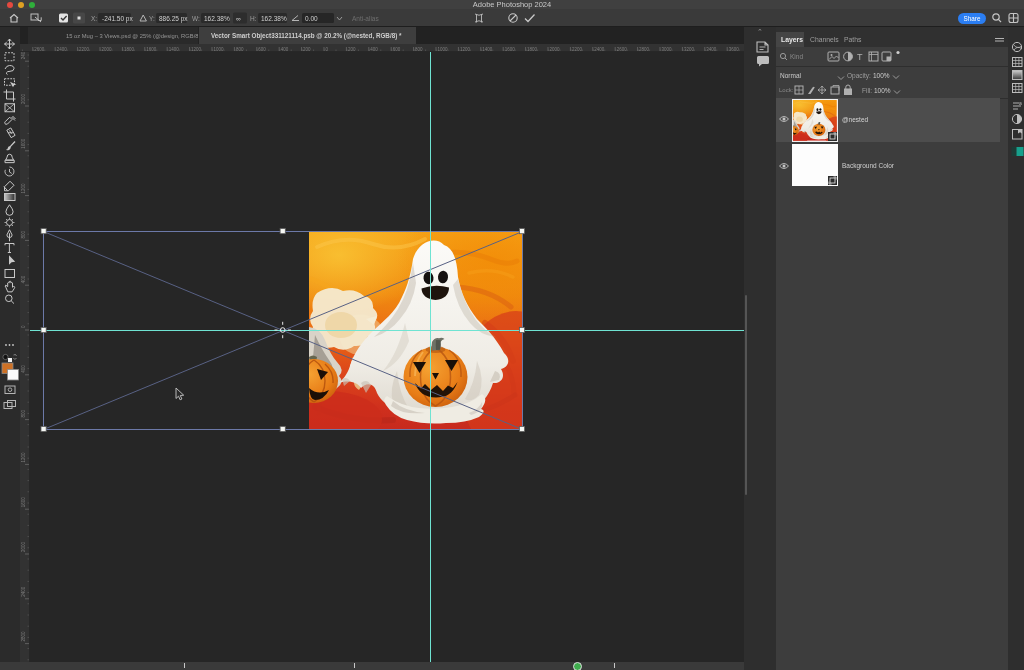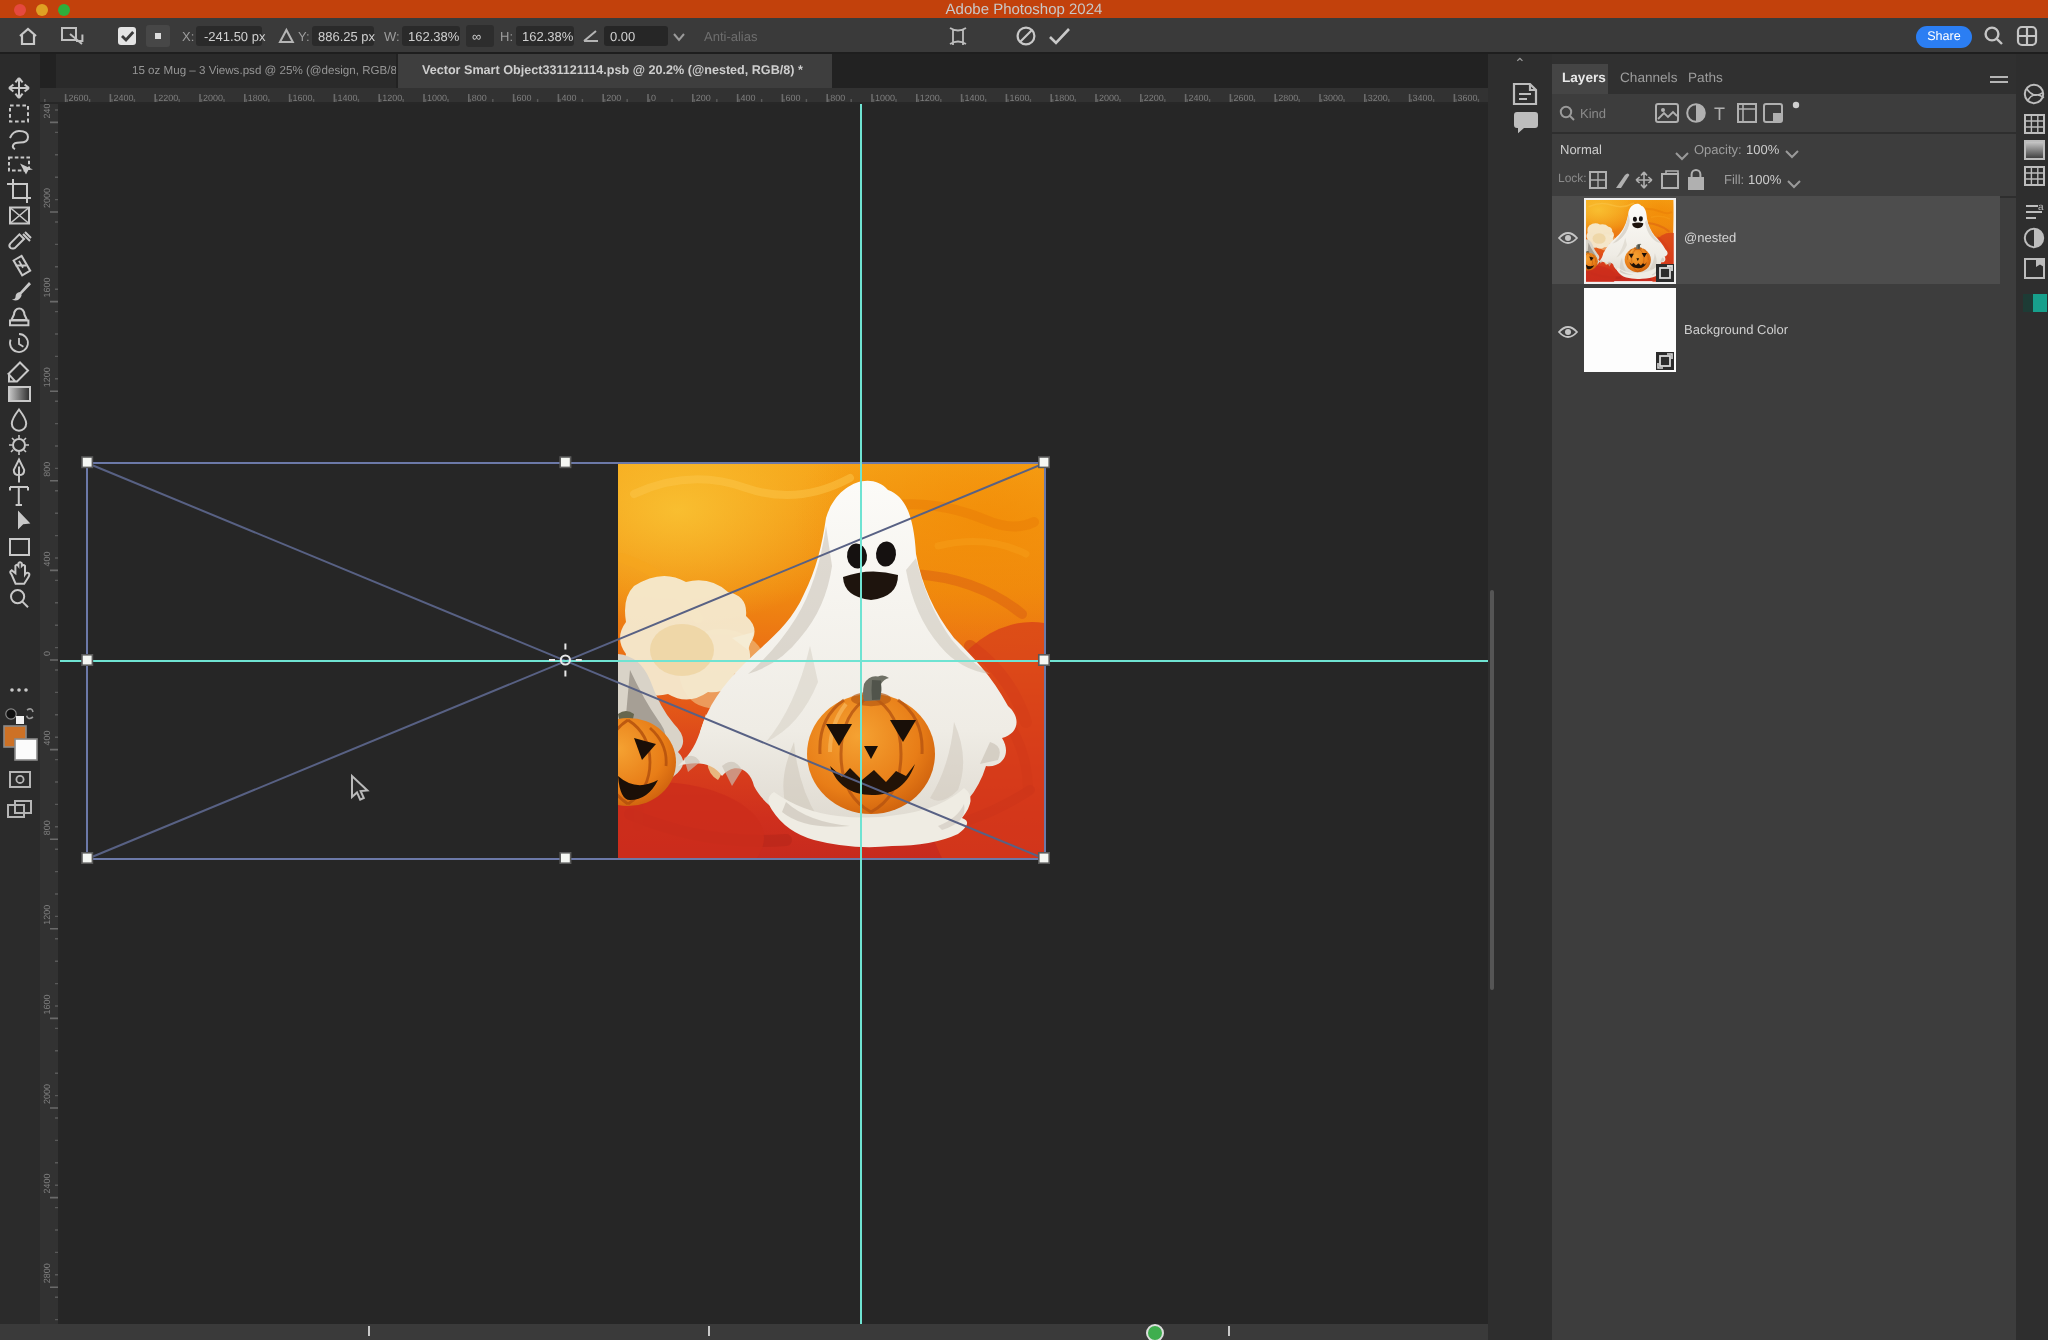--- a/index.html
+++ b/index.html
@@ -5,21 +5,21 @@
   * { margin:0; padding:0; box-sizing:border-box; }
   html,body { width:1024px; height:670px; overflow:hidden; background:#242424;
     font-family:"Liberation Sans", sans-serif; }
   .abs { position:absolute; }
   #root { position:relative; width:1024px; height:670px; }
 </style>
 </head>
 <body>
 <div id="root">
 
-  <div class="abs" style="left:0;top:0;width:1024px;height:9px;background:#c2410c;">
+  <div class="abs" style="left:0;top:0;width:1024px;height:9px;background:#404040;">
     <div class="abs" style="left:7px;top:1.5px;width:6px;height:6px;border-radius:50%;background:#e5493f;"></div>
     <div class="abs" style="left:18px;top:1.5px;width:6px;height:6px;border-radius:50%;background:#dfa023;"></div>
     <div class="abs" style="left:29px;top:1.5px;width:6px;height:6px;border-radius:50%;background:#2fae3b;"></div>
     <div class="abs" style="left:0;top:0px;width:1024px;text-align:center;font-size:7.5px;color:#c8c8c8;">Adobe Photoshop 2024</div>
   </div>
 
   <div class="abs" id="optbar" style="left:0;top:9px;width:1024px;height:18px;background:#3a3a3a;border-bottom:1px solid #1e1e1e;">
     <svg class="abs" style="left:0;top:0;" width="560" height="18" viewBox="0 0 560 18">
 
       <path d="M10 9 L14 5.5 L18 9 M11 8.5 V13 H17 V8.5" fill="none" stroke="#c9c9c9" stroke-width="1.1"></path>

